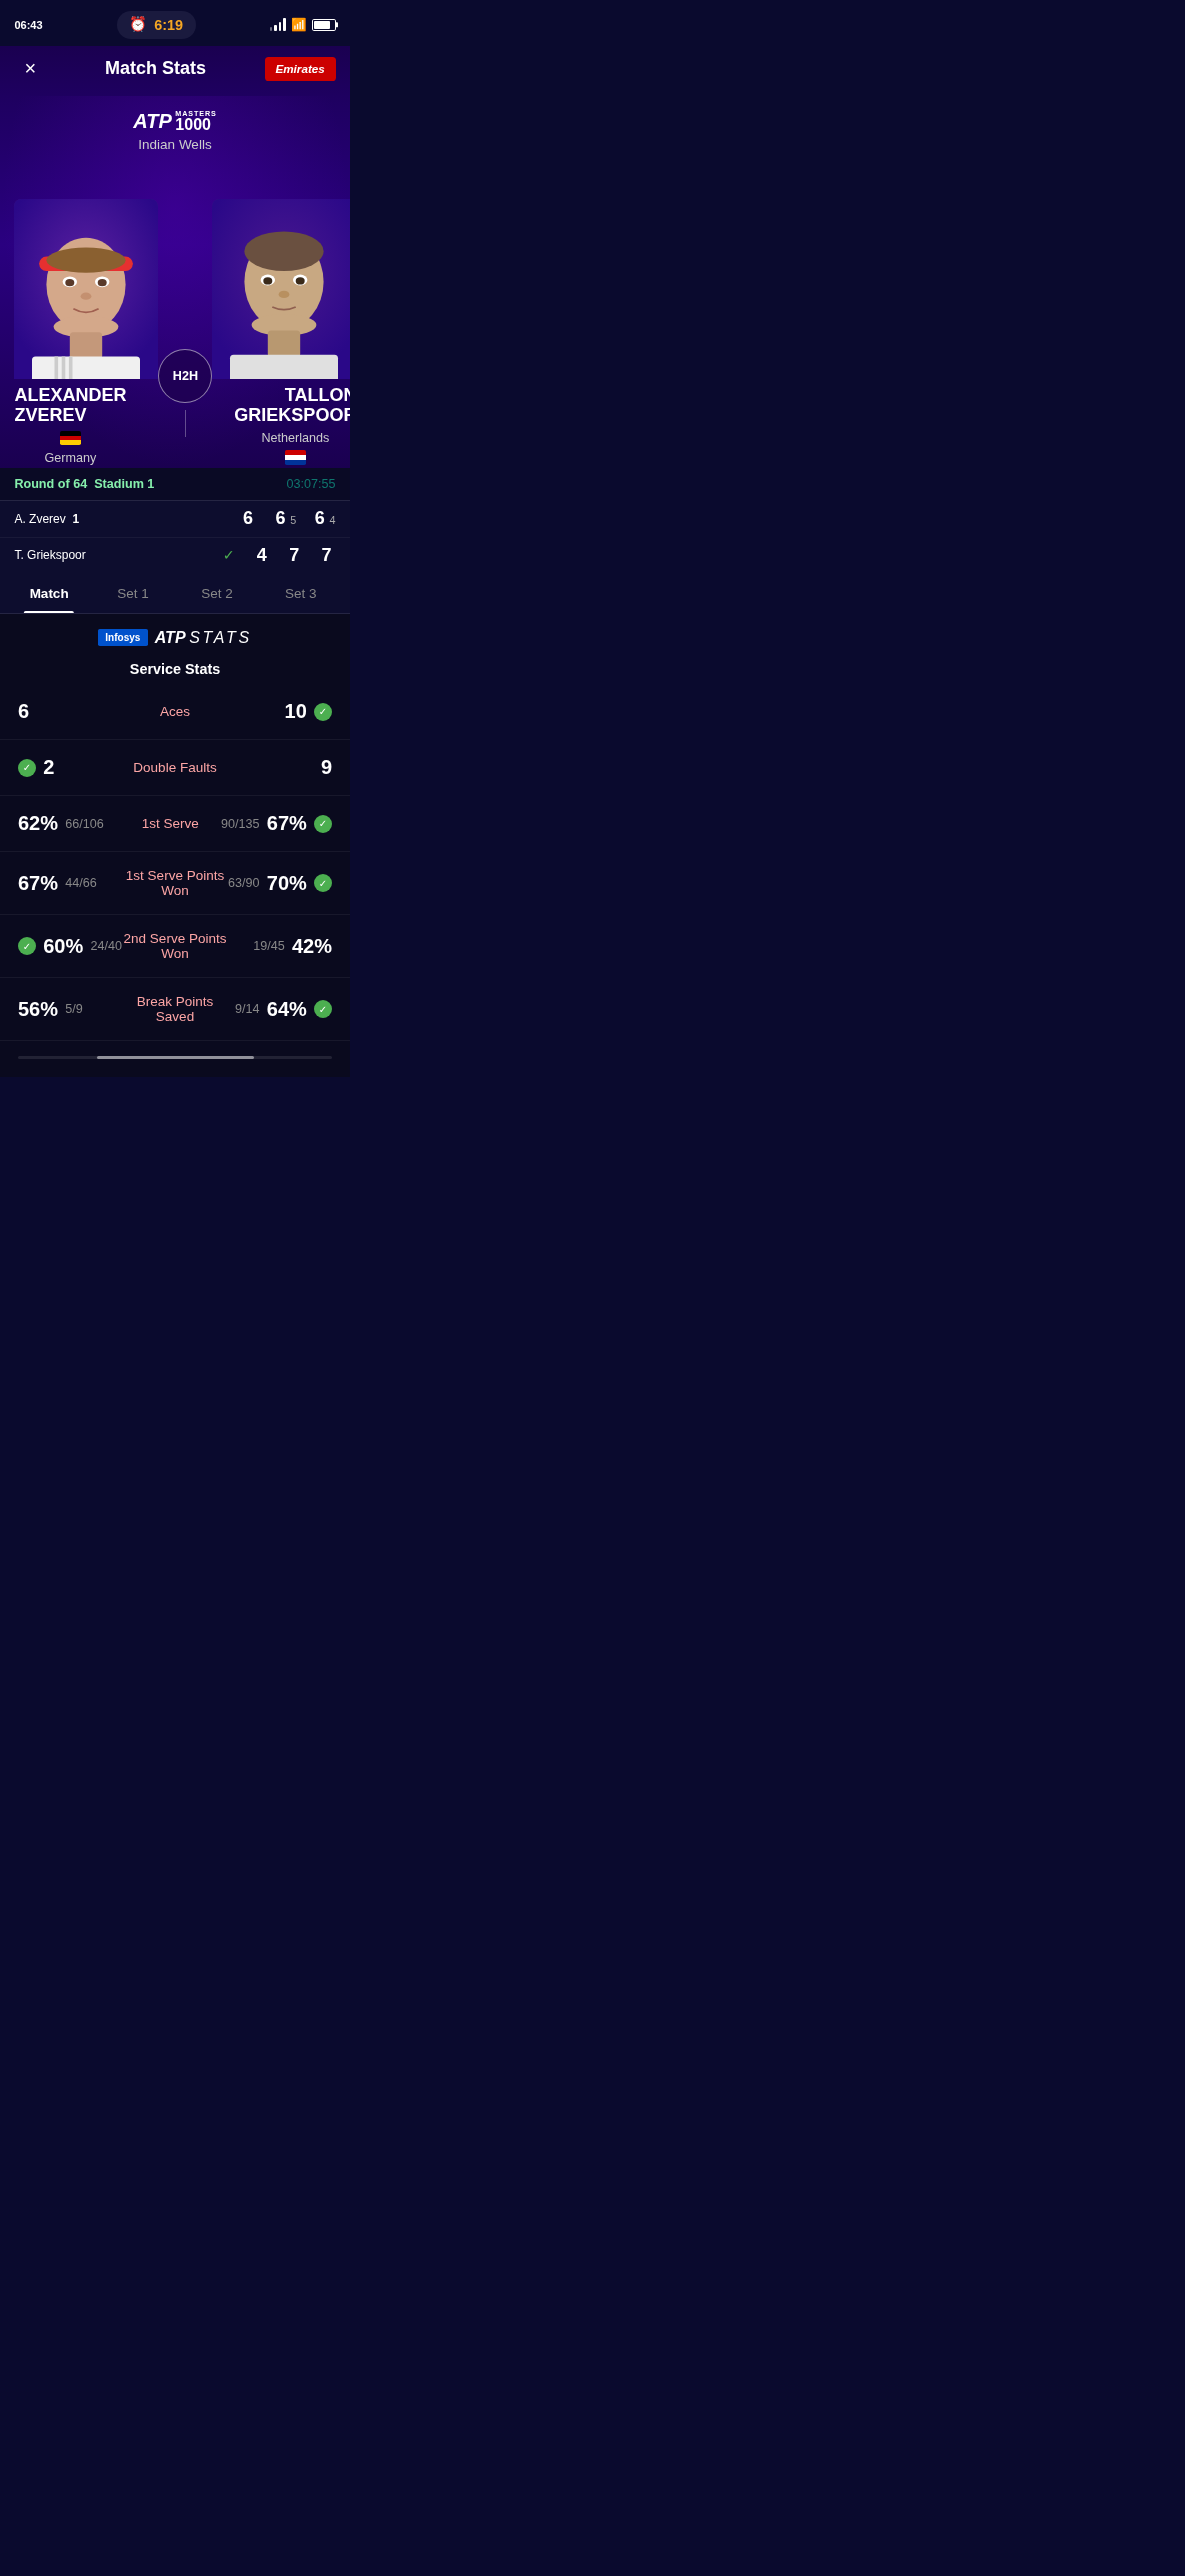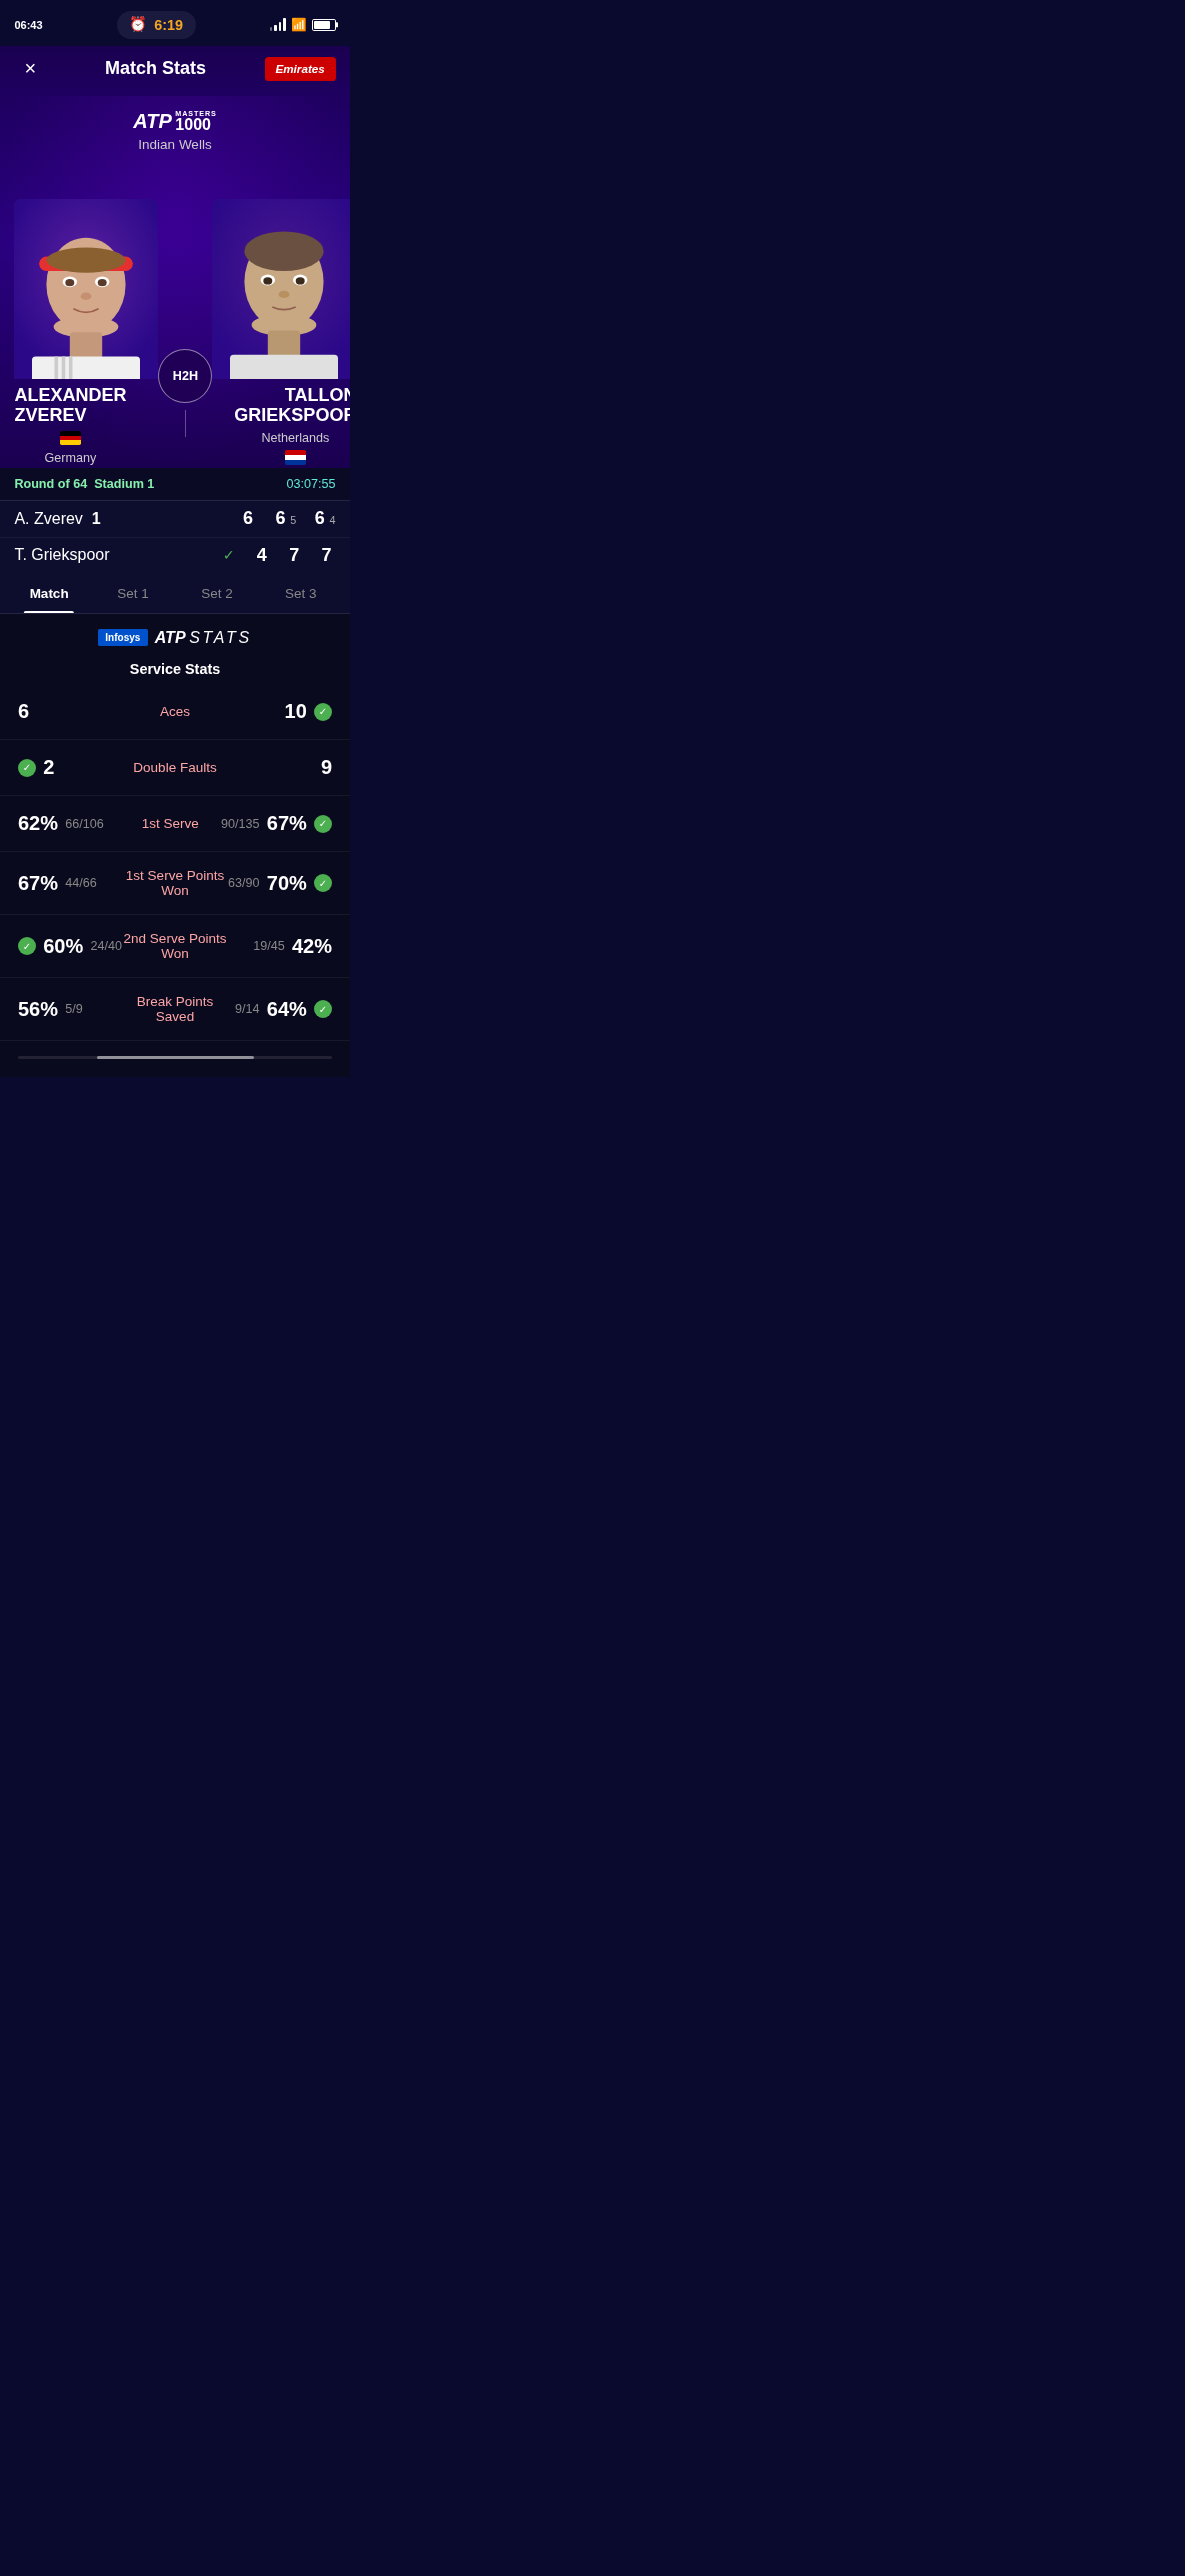--- a/index.html
+++ b/index.html
@@ -306,35 +306,35 @@
       padding: 9px 14.4px;
       background: #0a0a25;
     }
     .round-info {
       font-size: 12.6px;
       font-weight: 600;
       color: #86efac;
     }
     .match-duration {
       font-size: 12.6px;
-      color: #5eead4;
+      color: #0f766e;
     }
 
     .score-row {
       display: flex;
       justify-content: space-between;
       align-items: center;
       padding: 7.2px 14.4px;
       border-bottom: 0.9px solid rgba(255,255,255,0.05);
     }
     .score-row:last-of-type {
       border-bottom: none;
     }
     .score-player-name {
-      font-size: 16px;
+      font-size: 12px;
       color: white;
       font-weight: 400;
       flex: 1;
     }
     .score-sets {
       display: flex;
       gap: 14.4px;
       align-items: center;
     }
     .set-score {

